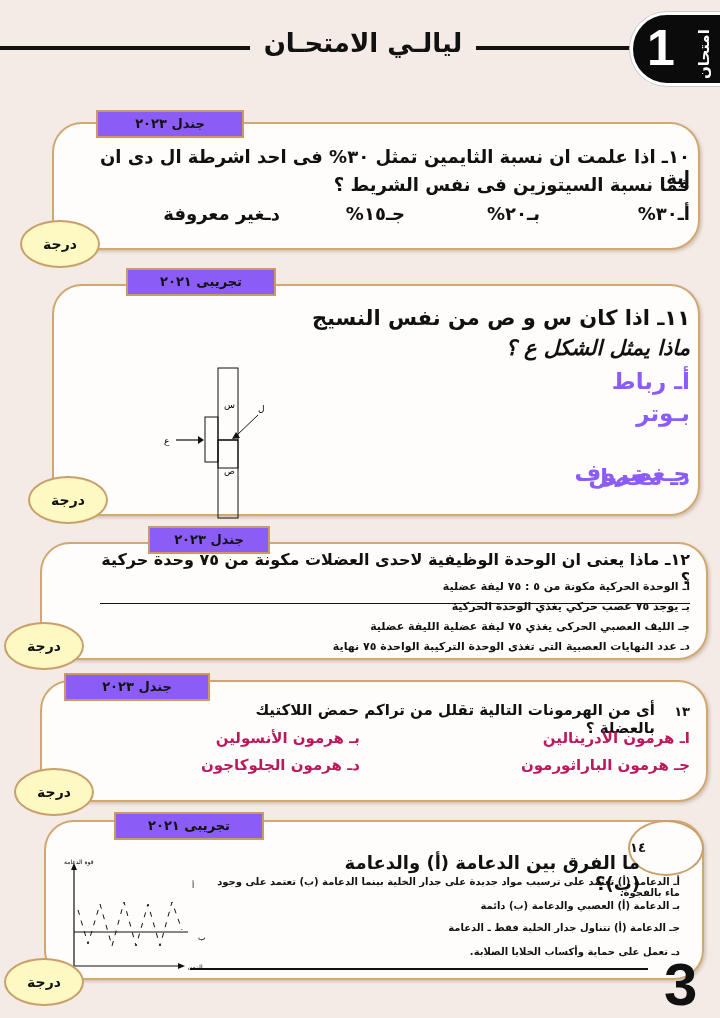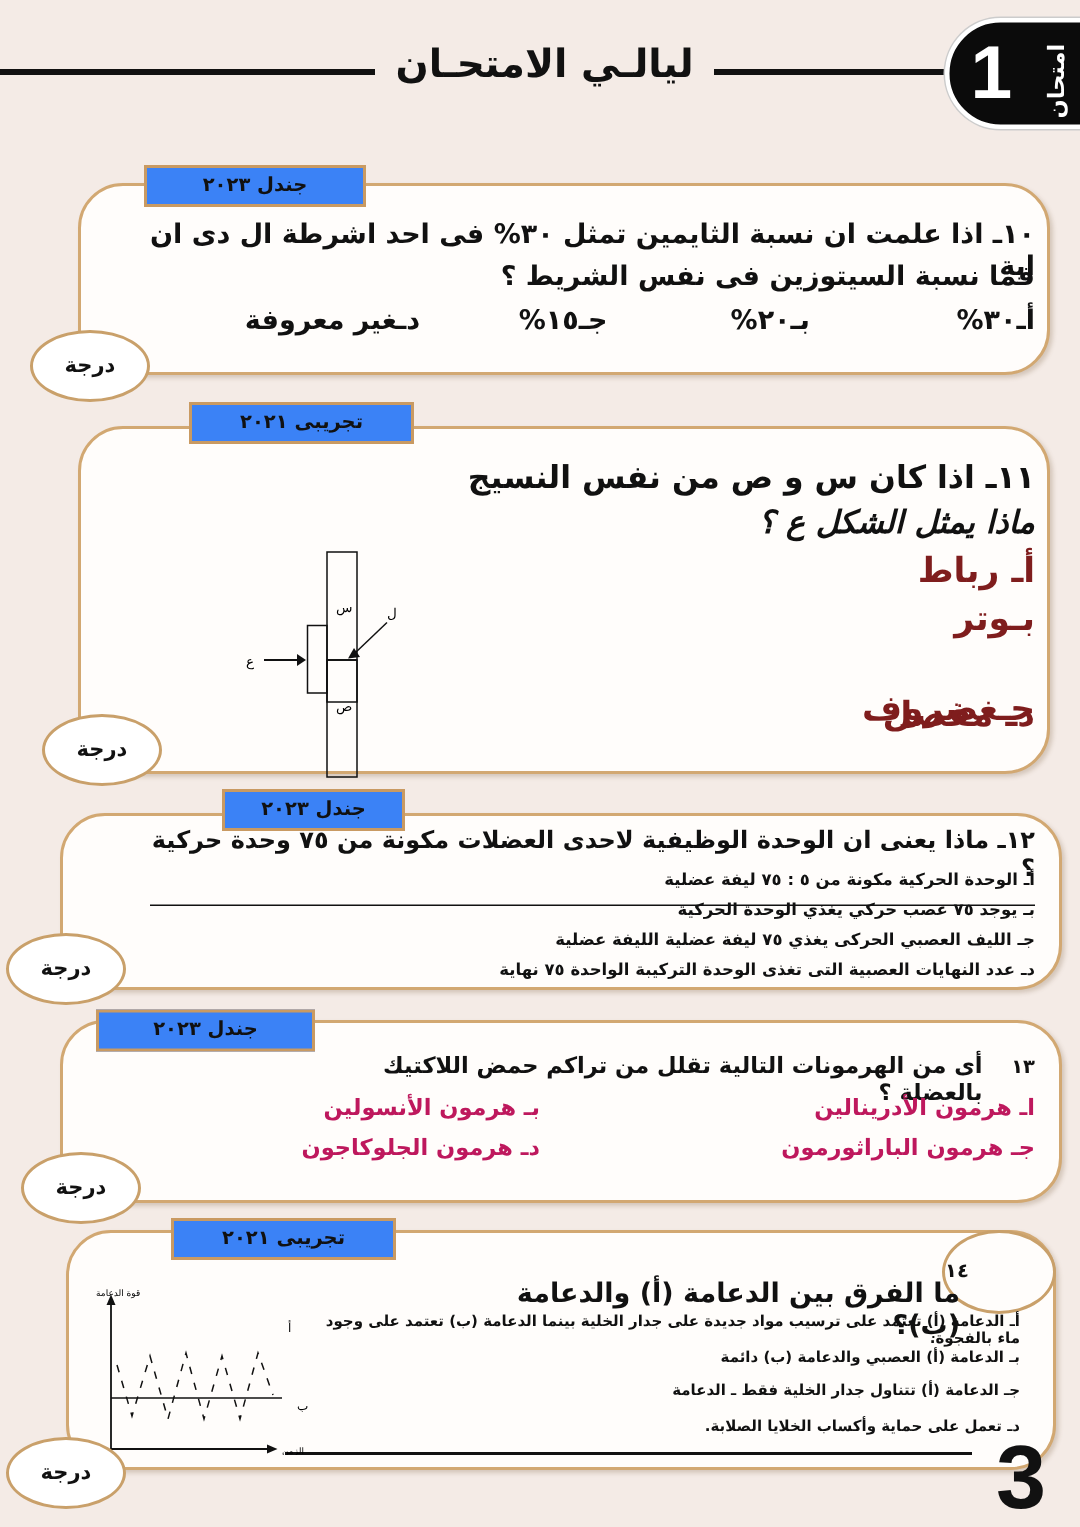--- a/index.html
+++ b/index.html
@@ -35,32 +35,32 @@
     text-align: center; line-height: 30px;
   }
 
   
   .card {
     position: absolute; background: #fffdfb;
     border: 2px solid #d2a872; border-radius: 30px;
     box-shadow: 2px 2px 3px rgba(120,90,60,0.25);
   }
   .tag {
-    position: absolute; background: #3b82f6; border: 2px solid #c99a62;
+    position: absolute; background: #8b5cf6; border: 2px solid #c99a62;
     font-size: 13px; font-weight: bold; text-align: center; direction: rtl;
     line-height: 24px; height: 28px;
   }
   .grade {
     position: absolute; width: 80px; height: 48px; border-radius: 50%;
-    background: #ffffff; border: 2px solid #c9a06a;
+    background: #fef9c3; border: 2px solid #c9a06a;
     font-size: 14px; font-weight: bold; text-align: center; line-height: 44px;
     direction: rtl;
   }
   .q-text { position: absolute; font-weight: bold; direction: rtl; text-align: right; }
-  .red { color: #7f1d1d; }
+  .red { color: #8b5cf6; }
   .dark-red { color: #be185d; }
 
   .small-opt { position: absolute; font-weight: bold; font-size: 11px; direction: rtl; text-align: right; }
 
   .big3 {
     position: absolute; left: 664px; top: 955px; font-size: 60px; font-weight: bold;
     font-family: "Liberation Sans", sans-serif; line-height: 60px;
   }
   .num-circle {
     position: absolute; left: 628px; top: 820px; width: 76px; height: 56px;

